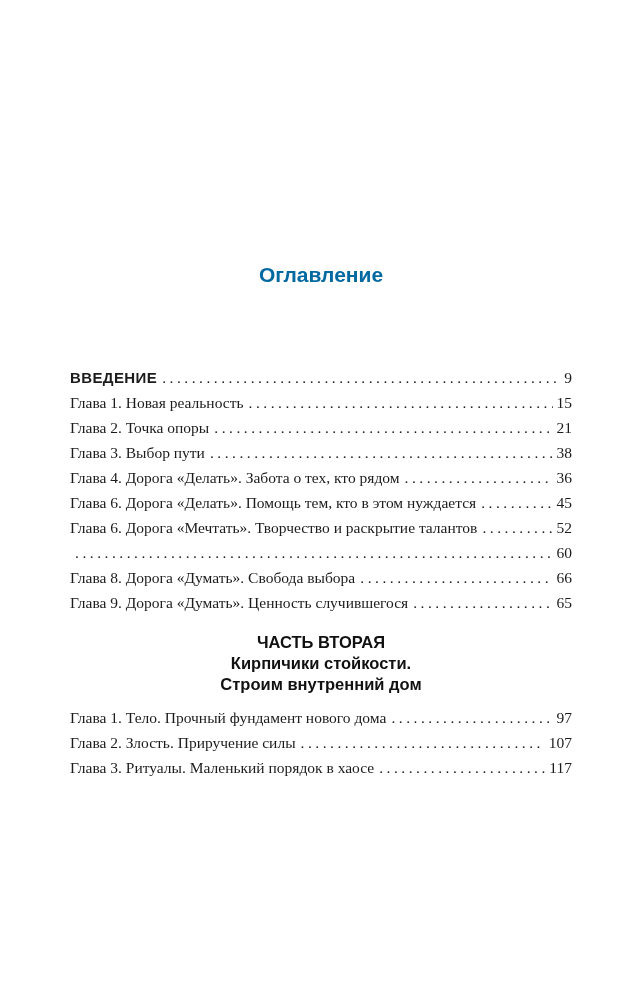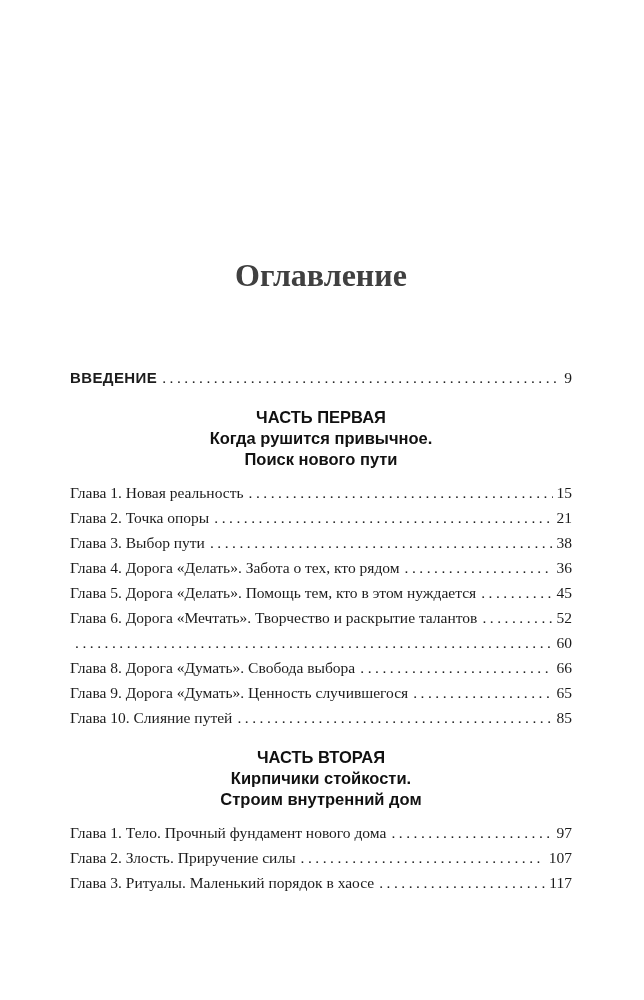--- a/index.html
+++ b/index.html
@@ -16,25 +16,25 @@
   }
   .page {
     box-sizing: border-box;
     width: 644px;
     height: 1000px;
     padding: 0 72px 0 70px;
   }
   .page-title {
     margin-top: 258px;
     text-align: center;
-    font-family: Liberation Serif, serif;
+    font-family: Liberation Sans, sans-serif;
     font-weight: 700;
-    font-size: 32px;
+    font-size: 21px;
     line-height: 34px;
-    color: #404040;
+    color: #0369a1;
   }
   .toc {
     margin-top: 76px;
   }
   .toc-row {
     display: flex;
     align-items: baseline;
     font-size: 15.5px;
     line-height: 20px;
     margin-bottom: 5px;
@@ -87,25 +87,20 @@
   <h1 class="page-title">Оглавление</h1>
 
   <div class="toc">
 
     <div class="toc-row intro-row">
       <span class="toc-title">ВВЕДЕНИЕ</span>
       <span class="dots" aria-hidden="true"></span>
       <span class="toc-page">9</span>
     </div>
 
-    <div class="part-heading">
-      <div>ЧАСТЬ ПЕРВАЯ</div>
-      <div>Когда рушится привычное.</div>
-      <div>Поиск нового пути</div>
-    </div>
 
     <div class="chapters">
       <div class="toc-row">
         <span class="toc-title">Глава 1. Новая реальность</span>
         <span class="dots" aria-hidden="true"></span>
         <span class="toc-page">15</span>
       </div>
       <div class="toc-row">
         <span class="toc-title">Глава 2. Точка опоры</span>
         <span class="dots" aria-hidden="true"></span>
@@ -115,21 +110,21 @@
         <span class="toc-title">Глава 3. Выбор пути</span>
         <span class="dots" aria-hidden="true"></span>
         <span class="toc-page">38</span>
       </div>
       <div class="toc-row">
         <span class="toc-title">Глава 4. Дорога «Делать». Забота о тех, кто рядом</span>
         <span class="dots" aria-hidden="true"></span>
         <span class="toc-page">36</span>
       </div>
       <div class="toc-row">
-        <span class="toc-title">Глава 5. Дорога «Делать». Помощь тем, кто в этом нуждается</span>
+        <span class="toc-title">Глава 6. Дорога «Делать». Помощь тем, кто в этом нуждается</span>
         <span class="dots" aria-hidden="true"></span>
         <span class="toc-page">45</span>
       </div>
       <div class="toc-row">
         <span class="toc-title">Глава 6. Дорога «Мечтать». Творчество и раскрытие талантов</span>
         <span class="dots" aria-hidden="true"></span>
         <span class="toc-page">52</span>
       </div>
       <div class="toc-row">
         <span class="dots" aria-hidden="true"></span>
@@ -137,25 +132,20 @@
       </div>
       <div class="toc-row">
         <span class="toc-title">Глава 8. Дорога «Думать». Свобода выбора</span>
         <span class="dots" aria-hidden="true"></span>
         <span class="toc-page">66</span>
       </div>
       <div class="toc-row">
         <span class="toc-title">Глава 9. Дорога «Думать». Ценность случившегося</span>
         <span class="dots" aria-hidden="true"></span>
         <span class="toc-page">65</span>
-      </div>
-      <div class="toc-row">
-        <span class="toc-title">Глава 10. Слияние путей</span>
-        <span class="dots" aria-hidden="true"></span>
-        <span class="toc-page">85</span>
       </div>
     </div>
 
     <div class="part-heading">
       <div>ЧАСТЬ ВТОРАЯ</div>
       <div>Кирпичики стойкости.</div>
       <div>Строим внутренний дом</div>
     </div>
 
     <div class="chapters">

